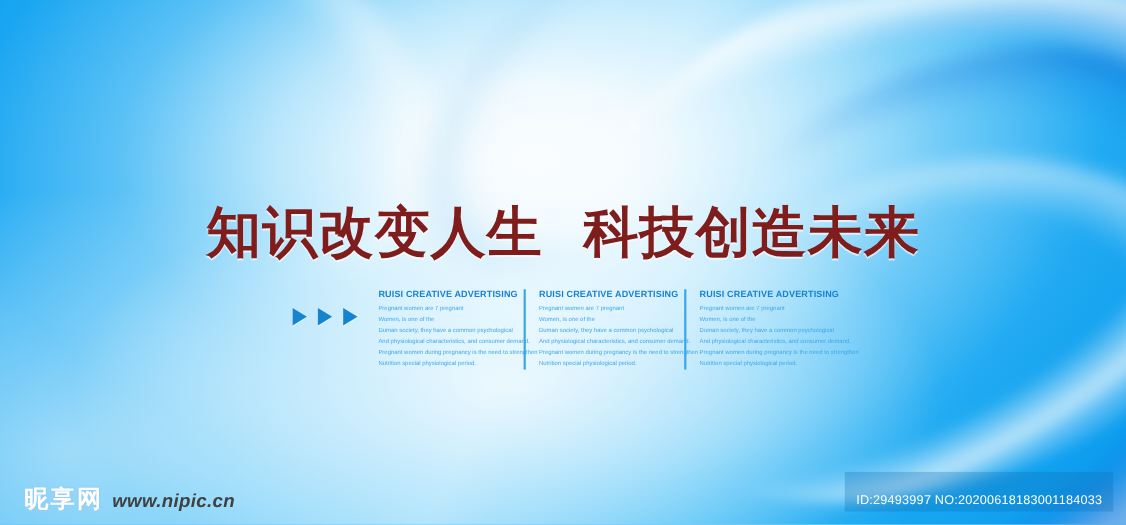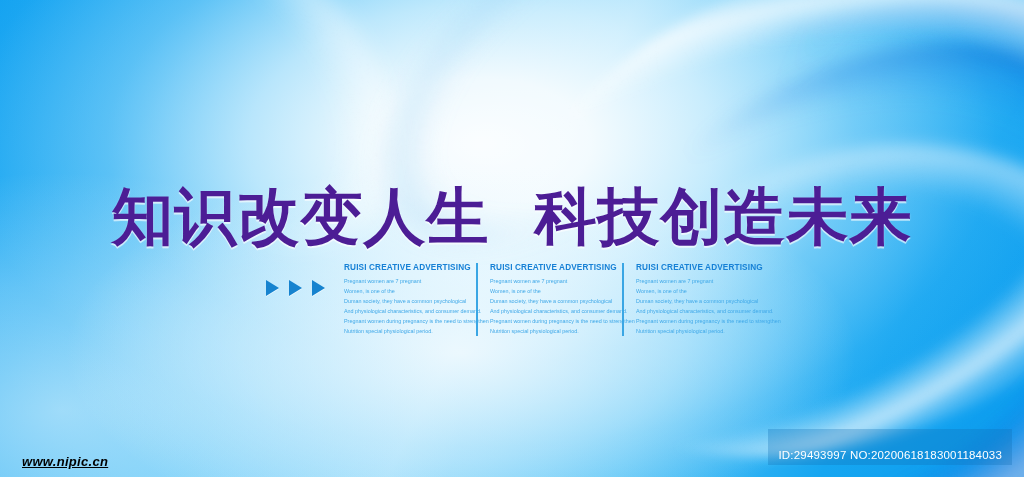--- a/index.html
+++ b/index.html
@@ -190,25 +190,25 @@
     filter: blur(12px);
   }
 
   
   #headline {
     position: absolute;
     left: 0;
     right: 0;
     top: 186px;
     text-align: center;
-    font-size: 62px;
+    font-size: 50px;
     line-height: 1;
     font-weight: 700;
     letter-spacing: 1px;
-    color: #4c1d95;
+    color: #7f1d1d;
     white-space: pre;
     text-shadow:
       0 2px 0 rgba(255,255,255,0.55),
       0 1px 2px rgba(255,255,255,0.40);
     font-family: "DejaVu Sans", "Liberation Sans", sans-serif;
   }
 
   
   #arrows {
     position: absolute;
@@ -275,26 +275,25 @@
     font-weight: 700;
     letter-spacing: 2px;
     font-family: "DejaVu Sans", "Liberation Sans", sans-serif;
     text-shadow:
       -1px 0 0 rgba(150,205,240,0.9),
        1px 0 0 rgba(150,205,240,0.9),
        0 -1px 0 rgba(150,205,240,0.9),
        0  1px 0 rgba(150,205,240,0.9);
   }
   #wm-url {
-    color: #000000;
-    font-size: 13px;
+    color: #404040;
+    font-size: 17px;
     font-style: italic;
     font-weight: 700;
     letter-spacing: 0.3px;
-    text-decoration: underline;
   }
 
   
   #id-badge {
     position: absolute;
     right: 12px;
     bottom: 12px;
     padding: 20px 10px 4px;
     background: rgba(18,110,180,0.30);
     color: #ffffff;
@@ -363,18 +362,19 @@
         <div>Duman society, they have a common psychological</div>
         <div>And physiological characteristics, and consumer demand.</div>
         <div>Pregnant women during pregnancy is the need to strengthen</div>
         <div>Nutrition special physiological period.</div>
       </div>
     </div>
 
   </div>
 
   <div id="watermark">
+    <span id="wm-logo">昵享网</span>
     <span id="wm-url">www.nipic.cn</span>
   </div>
 
   <div id="id-badge">ID:29493997 NO:20200618183001184033</div>
 
 </div>
 
 </body></html>

